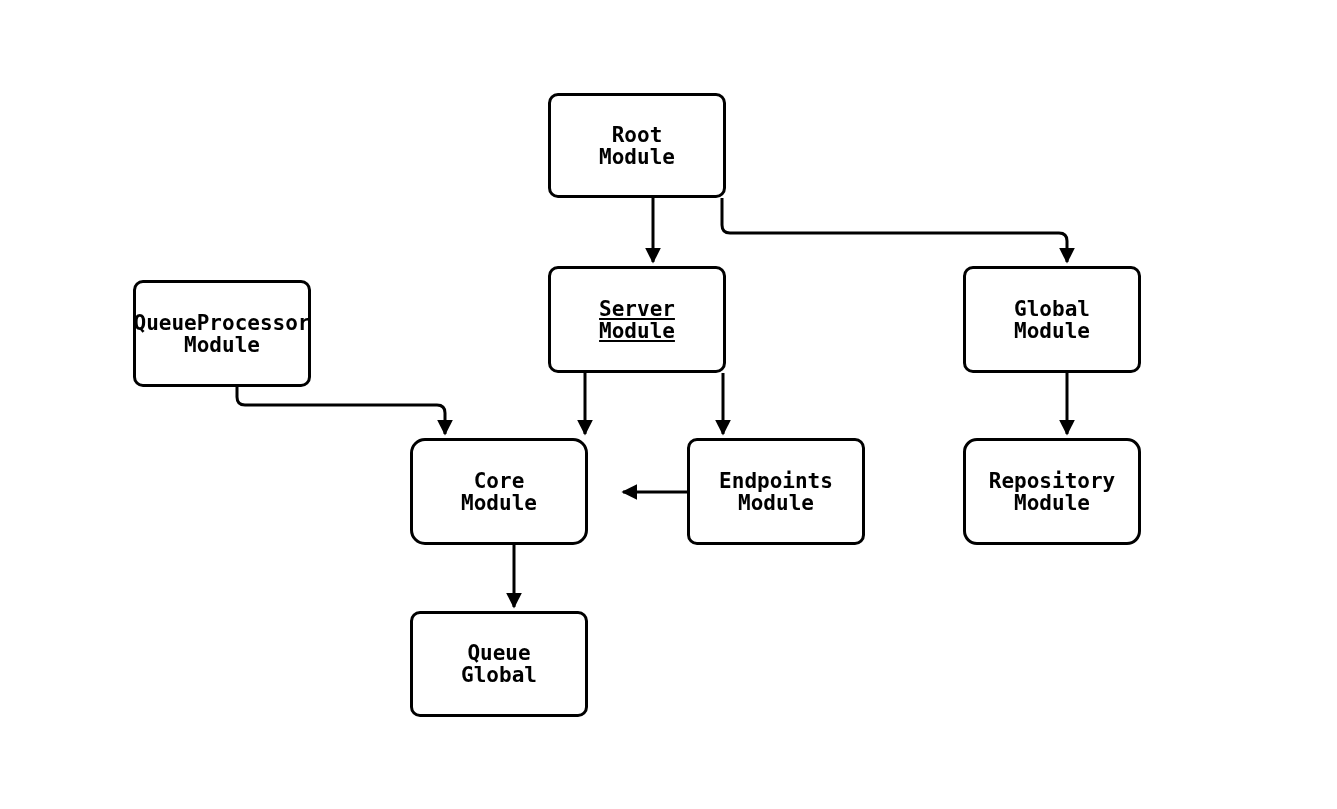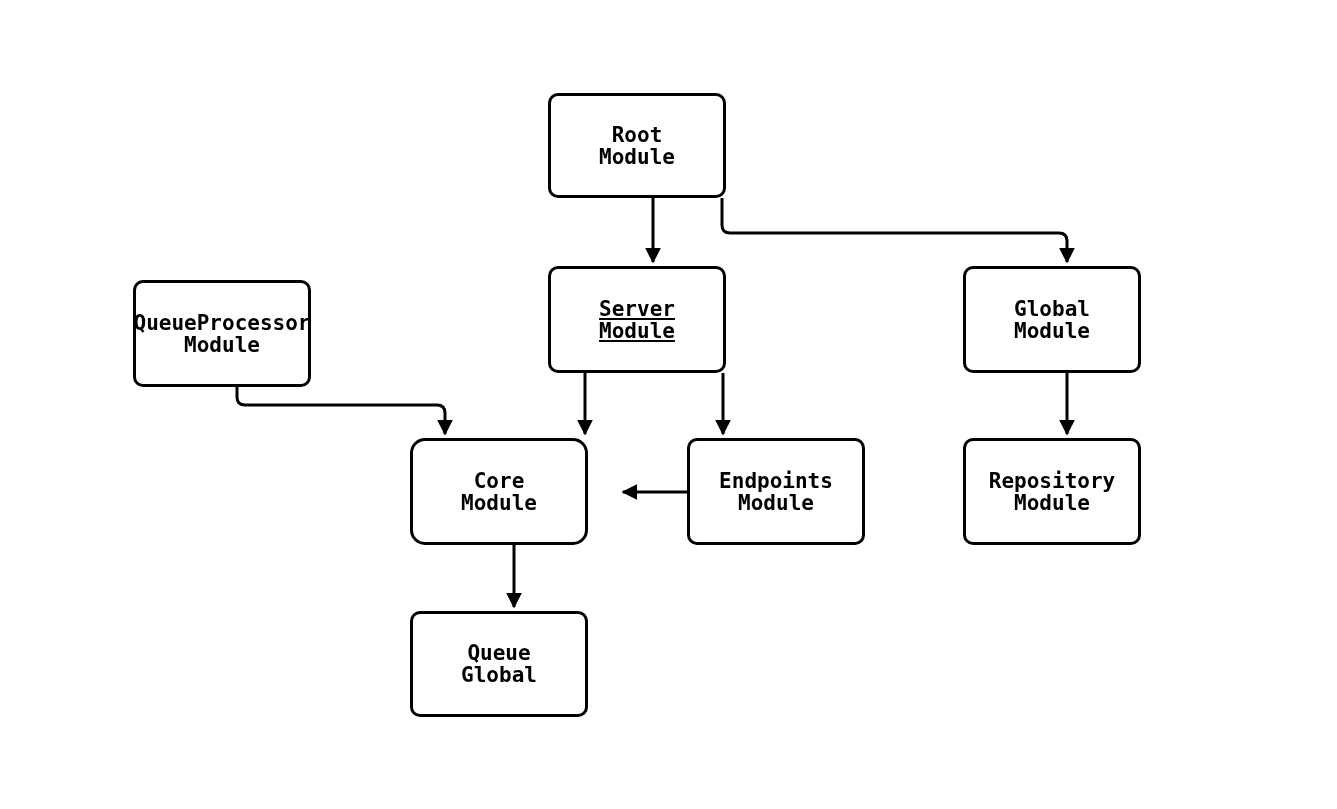--- a/index.html
+++ b/index.html
@@ -44,21 +44,21 @@
     text-align: center;
     white-space: pre-line;
   }
   
   #node-root          { left: 548px; top: 93px;  height: 105px; }
   #node-queueprocessor{ left: 133px; top: 280px; }
   #node-server        { left: 548px; top: 266px; text-decoration: underline; }
   #node-global        { left: 963px; top: 266px; }
   #node-core          { left: 410px; top: 438px; border-radius: 15px; }
   #node-endpoints     { left: 687px; top: 438px; }
-  #node-repository    { left: 963px; top: 438px; }
+  #node-repository    { left: 963px; top: 438px; border-radius: 14px; }
   #node-queue         { left: 410px; top: 611px; height: 106px; }
   .edge {
     stroke: #000000;
     stroke-width: 3;
     fill: none;
   }
 </style>
 </head>
 <body>
 

